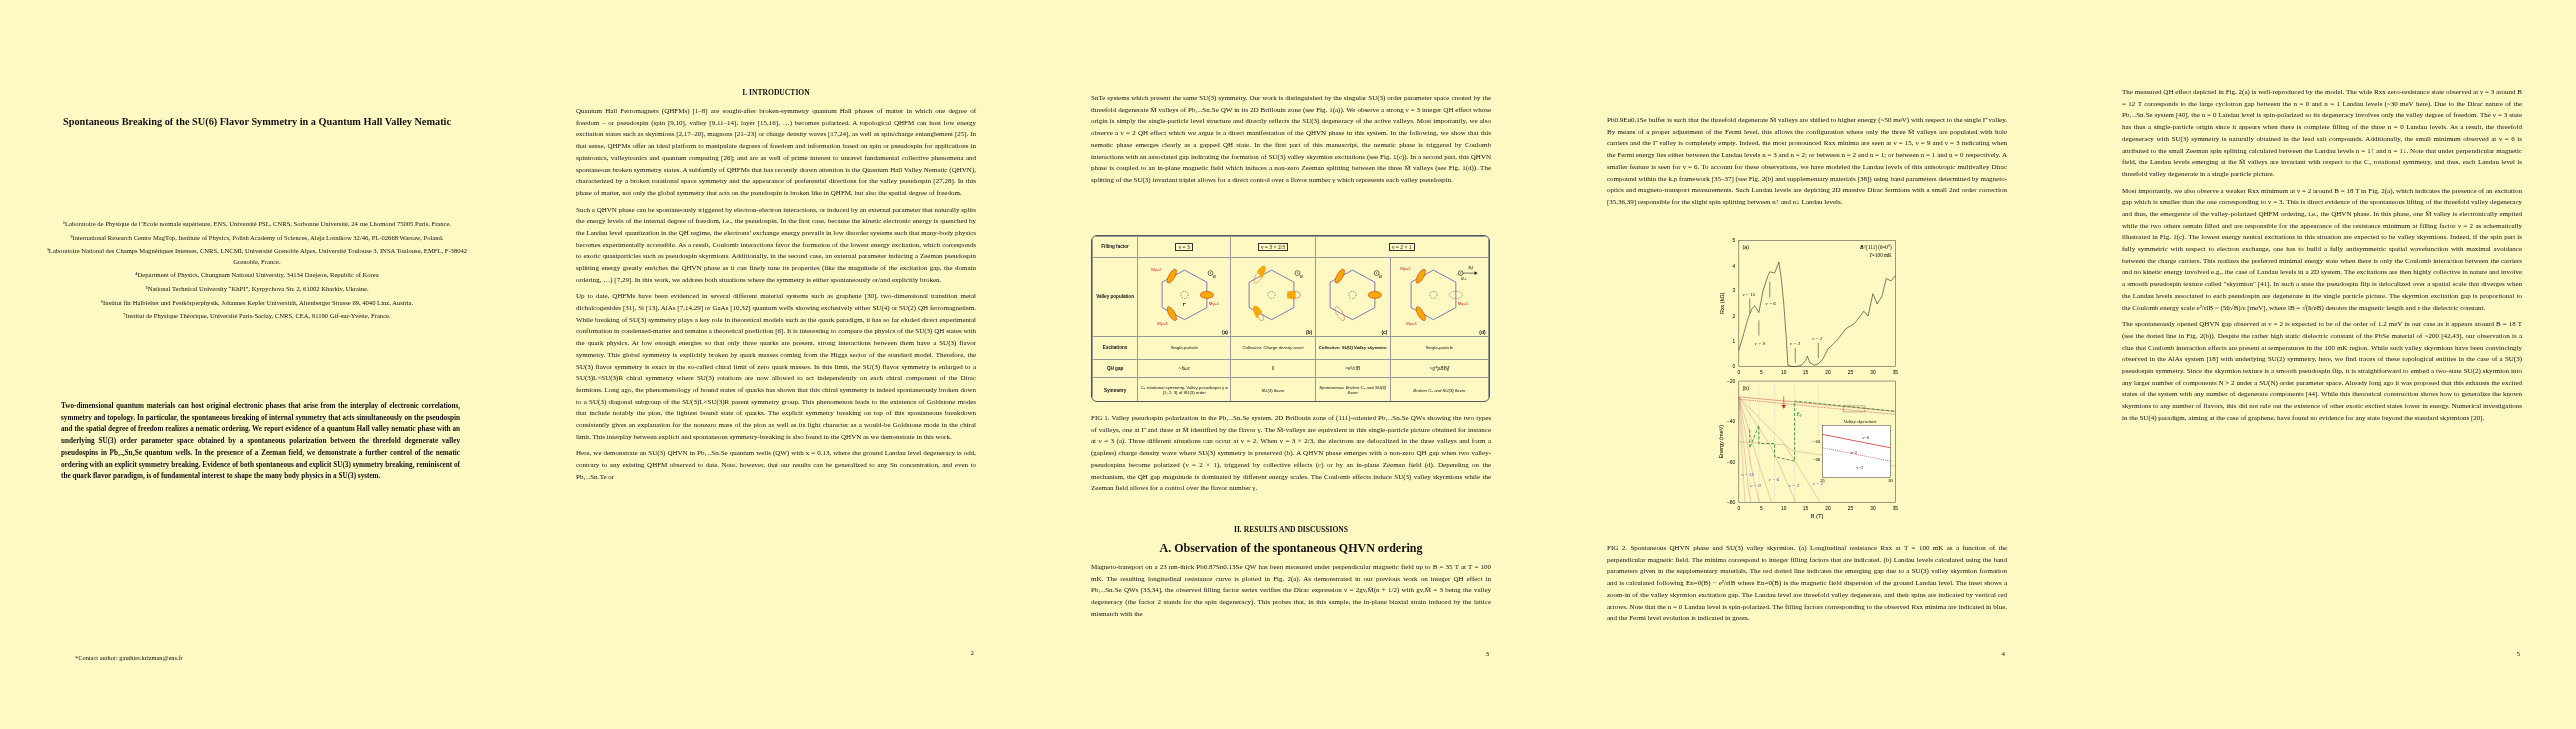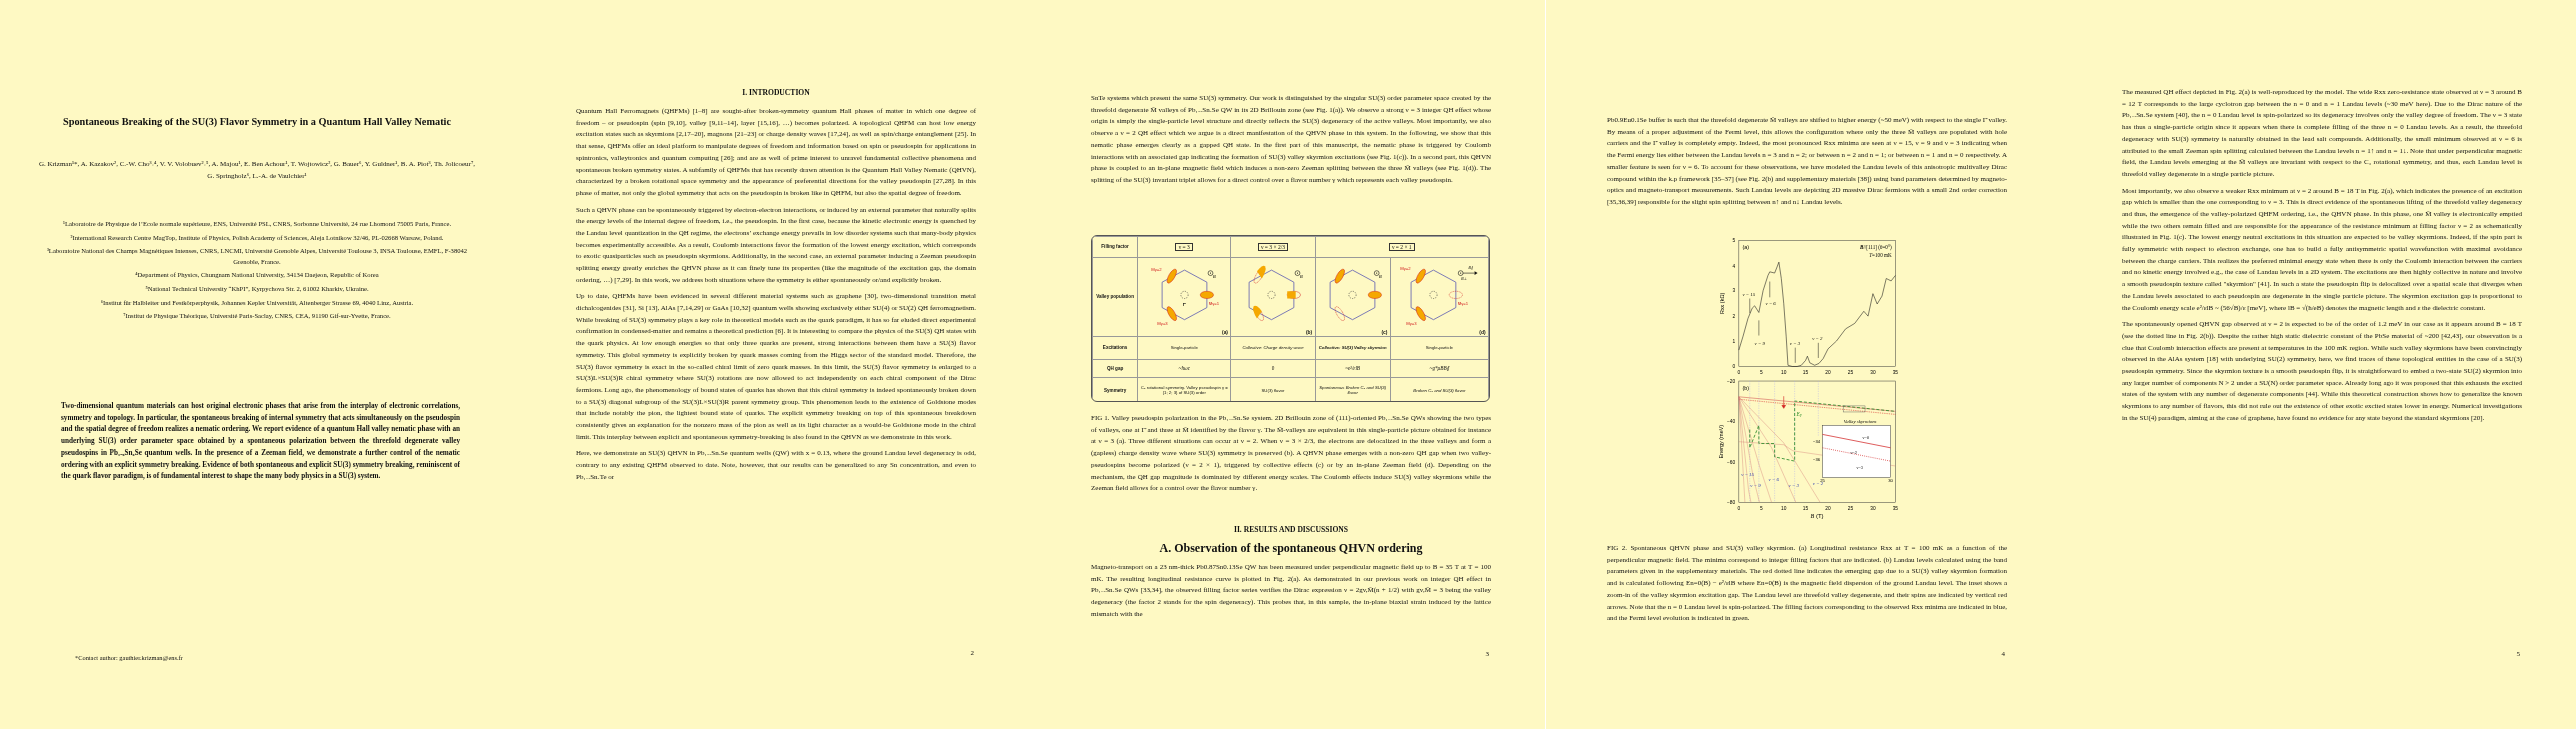--- a/index.html
+++ b/index.html
@@ -25,22 +25,21 @@
   .fig1 .nubox{display:inline-block;border:0.6px solid #333;padding:0 2.4px;font-family:"Liberation Serif",serif;font-size:5.5px;}
   .fig1 .panel{position:relative;height:77px;}
   .fig1 .plabel{position:absolute;right:1.8px;bottom:0.6px;font-size:4.9px;font-weight:bold;}
   
   .fig2{position:absolute;left:171px;top:235px;width:182px;height:286px;font-family:"Liberation Sans",sans-serif;}
 </style>
 </head>
 <body>
 
 <div class="page" style="left:0;">
-  <h1 class="title">Spontaneous Breaking of the SU(3) Flavor Symmetry in a Quantum Hall Valley Nematic</h1>
-  <div class="authors">G. Krizman¹*, A. Kazakov², C.-W. Cho³˒⁴, V. V. Volobuev²˒⁵, A. Majou¹, E. Ben Achour¹, T. Wojtowicz², G. Bauer⁶, Y. Guldner¹, B. A. Piot³, Th. Jolicoeur⁷, G. Springholz⁶, L.-A. de Vaulchier¹</div>
+  <h1 class="title">Spontaneous Breaking of the SU(6) Flavor Symmetry in a Quantum Hall Valley Nematic</h1>
   <div class="affils">
     <div>¹Laboratoire de Physique de l’Ecole normale supérieure, ENS, Université PSL, CNRS, Sorbonne Université, 24 rue Lhomond 75005 Paris, France.</div>
     <div>²International Research Centre MagTop, Institute of Physics, Polish Academy of Sciences, Aleja Lotnikow 32/46, PL-02668 Warsaw, Poland.</div>
     <div>³Laboratoire National des Champs Magnétiques Intenses, CNRS, LNCMI, Université Grenoble Alpes, Université Toulouse 3, INSA Toulouse, EMFL, F-38042 Grenoble, France.</div>
     <div>⁴Department of Physics, Chungnam National University, 34134 Daejeon, Republic of Korea</div>
     <div>⁵National Technical University “KhPI”, Kyrpychova Str. 2, 61002 Kharkiv, Ukraine.</div>
     <div>⁶Institut für Halbleiter und Festkörperphysik, Johannes Kepler Universität, Altenberger Strasse 69, 4040 Linz, Austria.</div>
     <div>⁷Institut de Physique Théorique, Université Paris-Saclay, CNRS, CEA, 91190 Gif-sur-Yvette, France.</div>
   </div>
   <div class="abstract">Two-dimensional quantum materials can host original electronic phases that arise from the interplay of electronic correlations, symmetry and topology. In particular, the spontaneous breaking of internal symmetry that acts simultaneously on the pseudospin and the spatial degree of freedom realizes a nematic ordering. We report evidence of a quantum Hall valley nematic phase with an underlying SU(3) order parameter space obtained by a spontaneous polarization between the threefold degenerate valley pseudospins in Pb₁₋ₓSnₓSe quantum wells. In the presence of a Zeeman field, we demonstrate a further control of the nematic ordering with an explicit symmetry breaking. Evidence of both spontaneous and explicit SU(3) symmetry breaking, reminiscent of the quark flavor paradigm, is of fundamental interest to shape the many body physics in a SU(3) system.</div>

